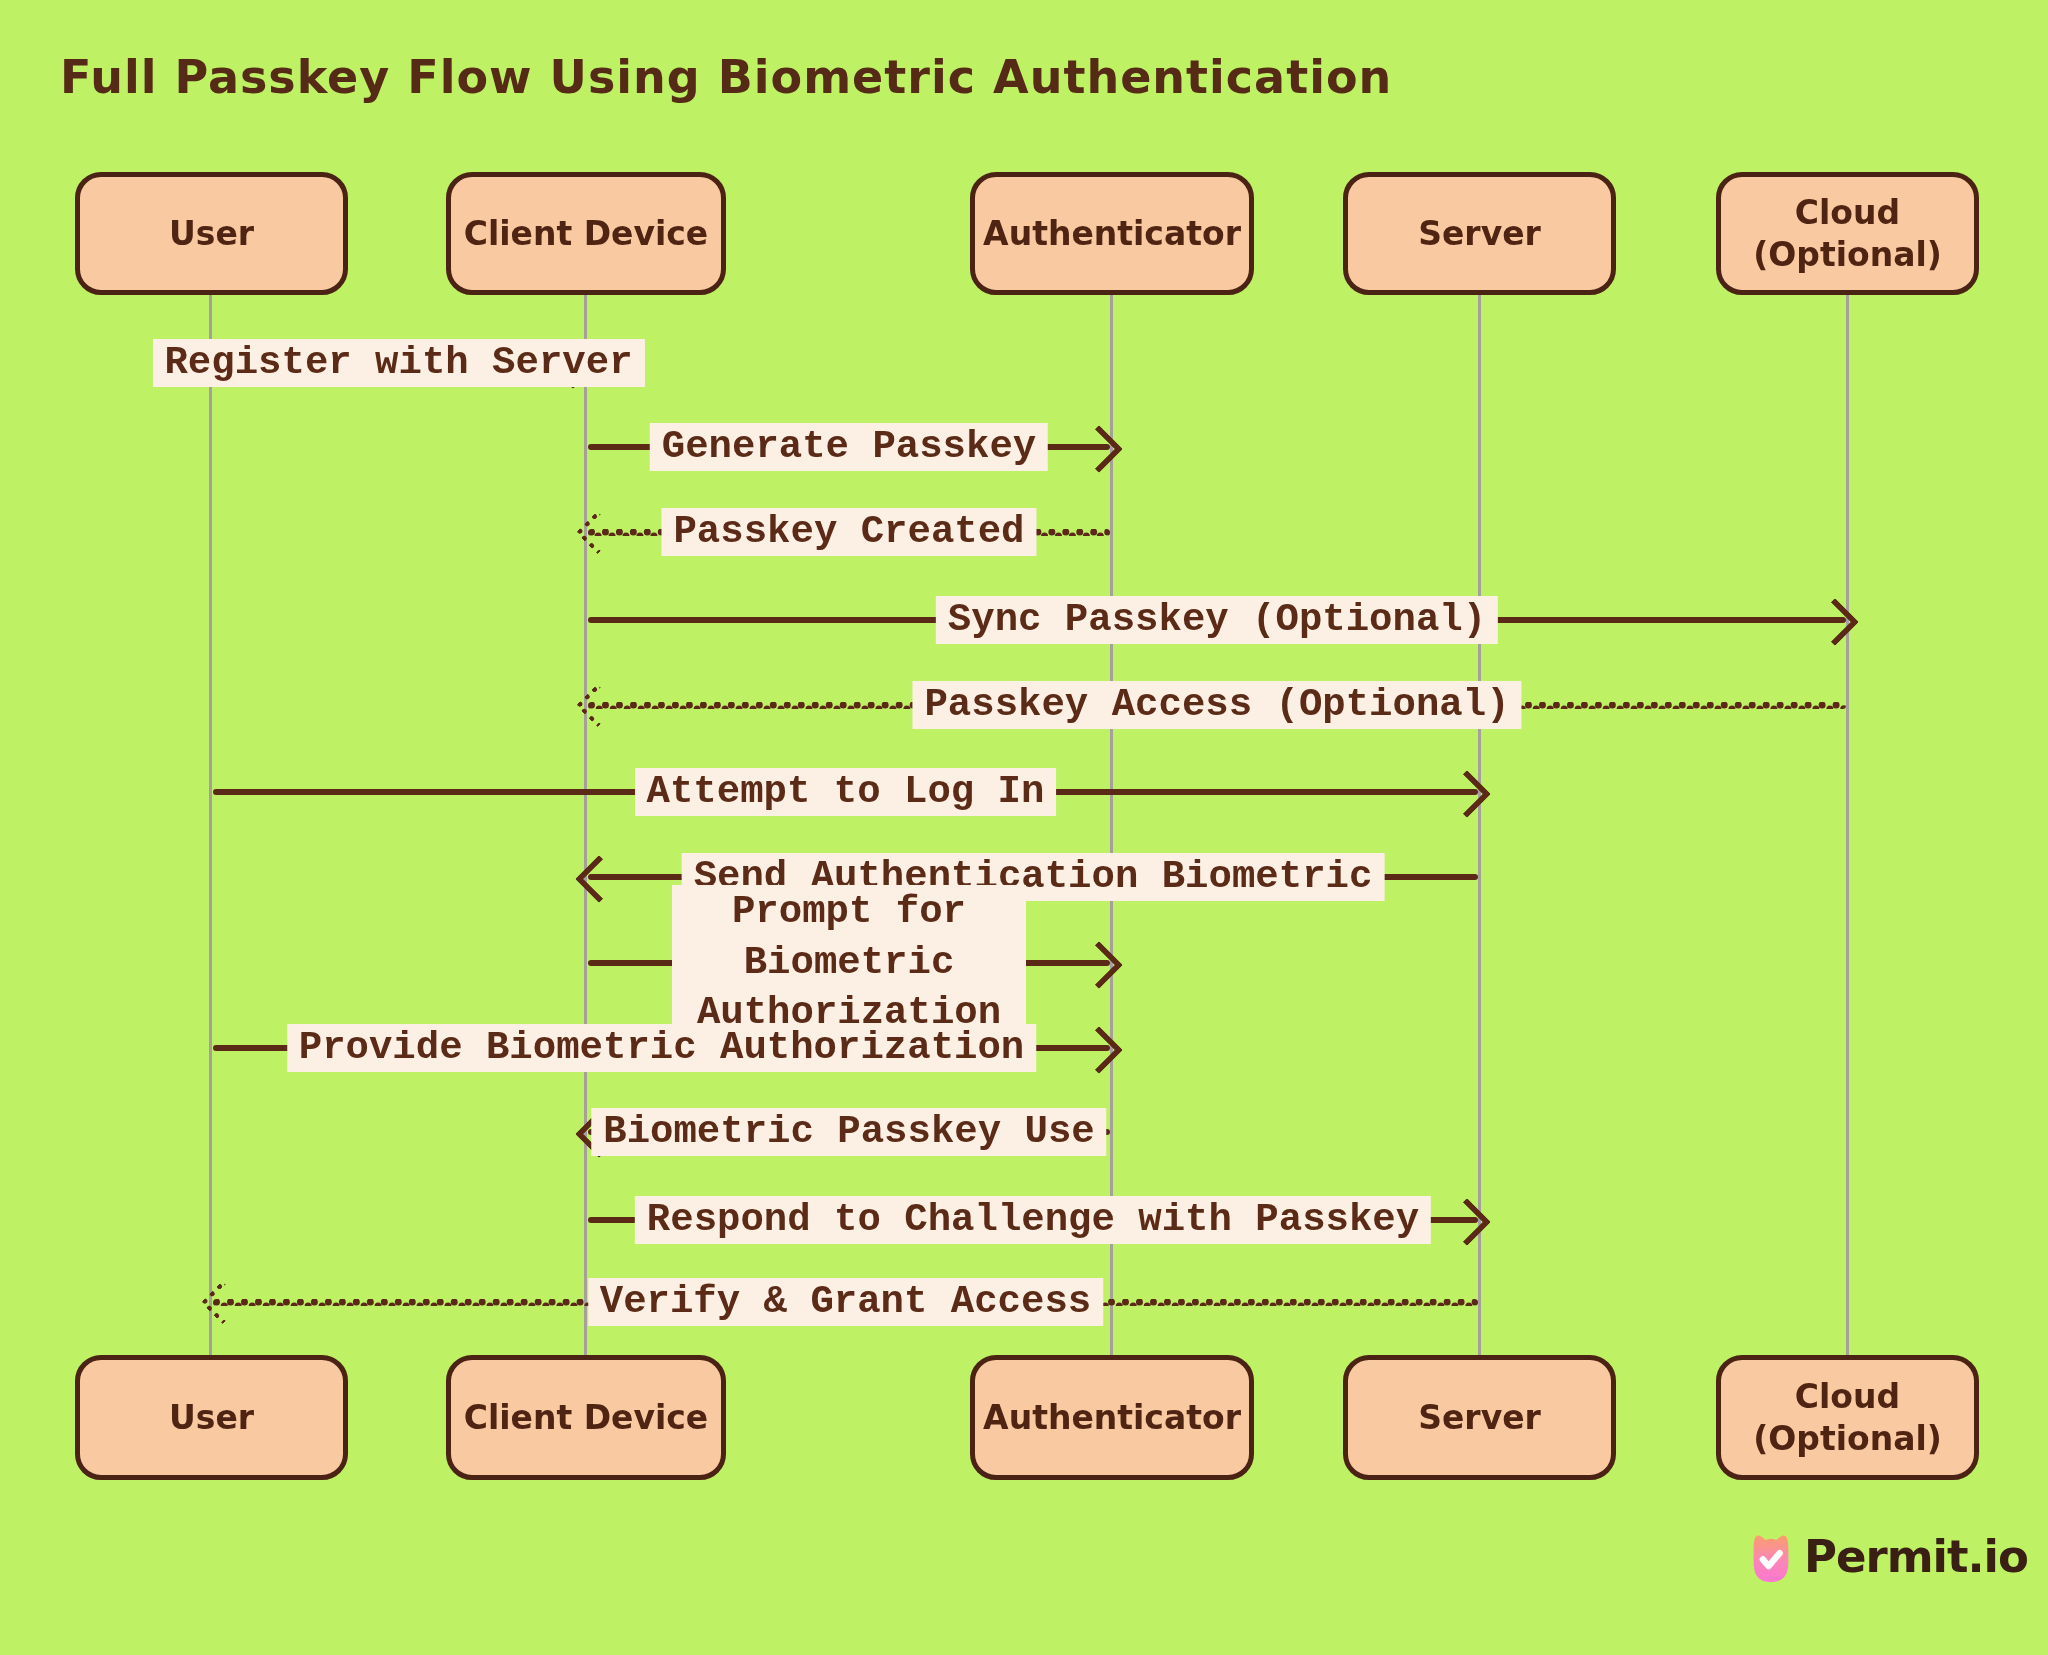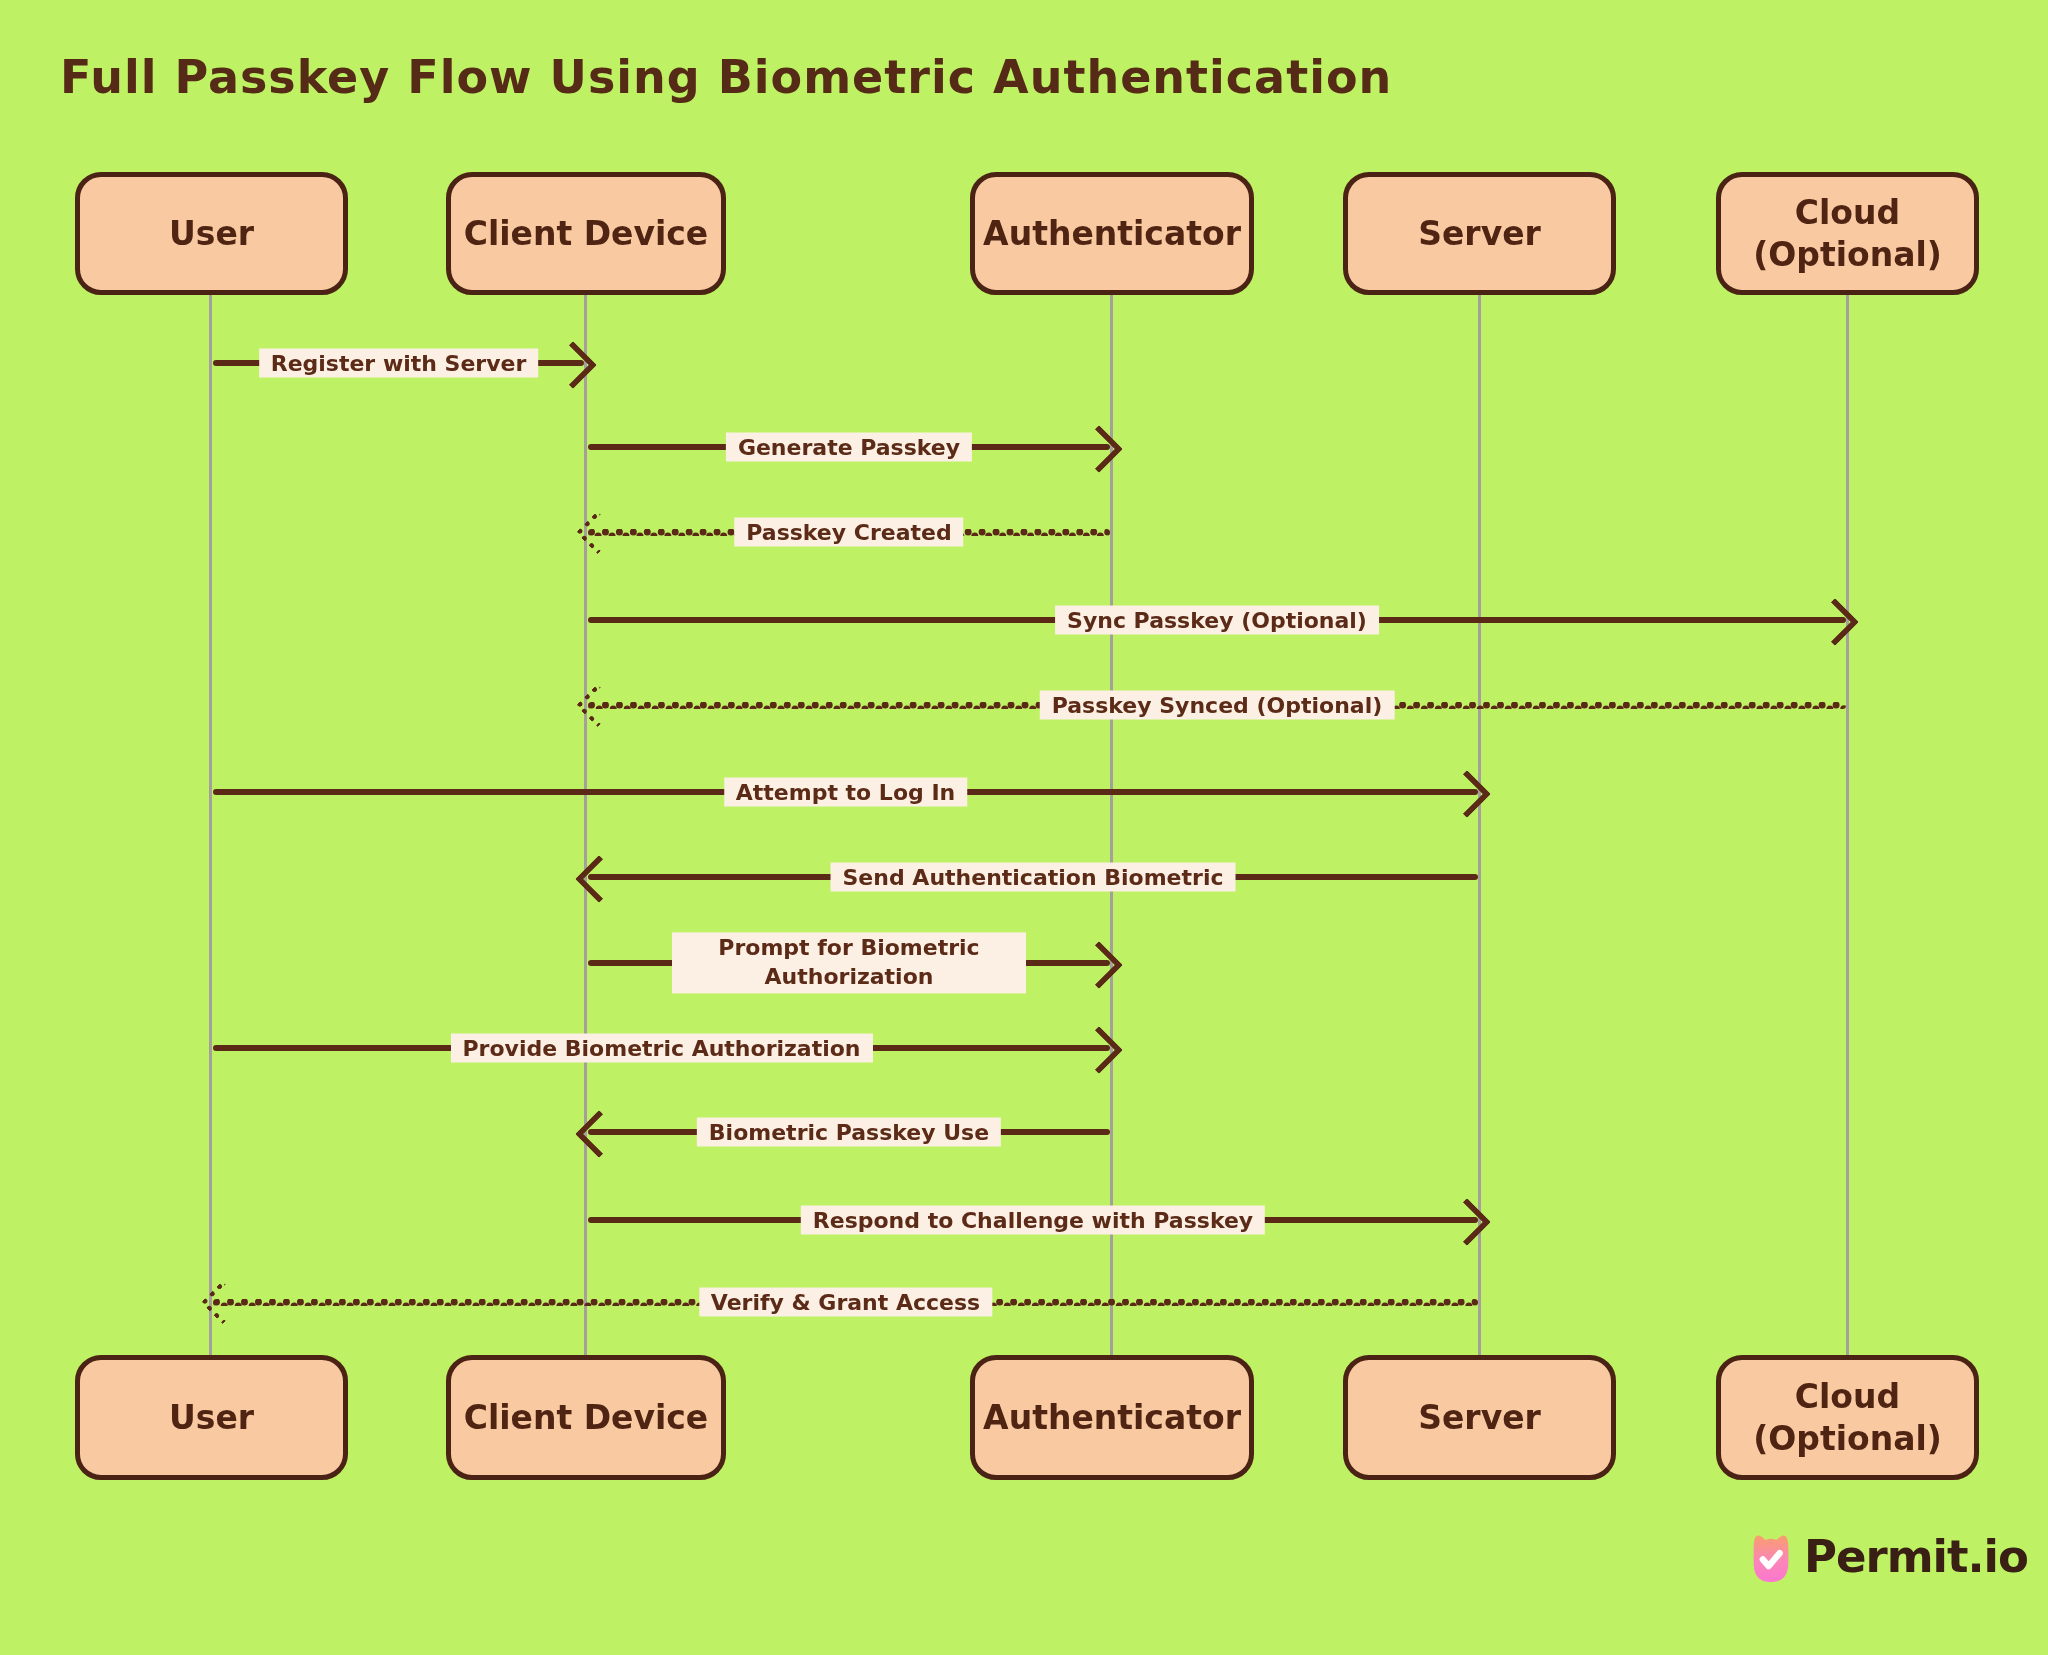--- a/index.html
+++ b/index.html
@@ -39,22 +39,23 @@
   .msg{position:absolute;z-index:3;}
   .msg .line{
     position:absolute;left:2px;right:2px;top:-3px;
     border-top:6px solid #5a2a17;border-radius:4px;
   }
   .msg.dotted .line{border-top-style:dotted;border-top-width:7px;}
   .msg .label{
     position:absolute;left:50%;top:0;transform:translate(-50%,-50%);
     background:#fcefe3;
     padding:2px 12px;
-    font-size:22px;font-weight:600;color:#5c2b18;
+    font-size:39px;font-weight:600;color:#5c2b18;
     white-space:nowrap;
+    font-family:Liberation Mono, monospace;
   }
   .msg .label.wrap{
     white-space:normal;width:330px;text-align:center;line-height:1.3;
   }
   .head{
     position:absolute;width:28px;height:28px;
     border-top:6px solid #5a2a17;border-right:6px solid #5a2a17;
     border-radius:2px;
   }
   .head.r{right:-4px;top:-15px;transform:rotate(45deg);}
@@ -122,21 +123,21 @@
 
   <div class="msg" style="left:586px;top:620px;width:1262px;">
     <div class="line"></div>
     <div class="head r"></div>
     <div class="label">Sync Passkey (Optional)</div>
   </div>
 
   <div class="msg dotted" style="left:586px;top:705px;width:1262px;">
     <div class="line"></div>
     <div class="head l"></div>
-    <div class="label">Passkey Synced (Optional)</div>
+    <div class="label">Passkey Access (Optional)</div>
   </div>
 
   <div class="msg" style="left:211px;top:792px;width:1269px;">
     <div class="line"></div>
     <div class="head r"></div>
     <div class="label">Attempt to Log In</div>
   </div>
 
   <div class="msg" style="left:586px;top:877px;width:894px;">
     <div class="line"></div>

